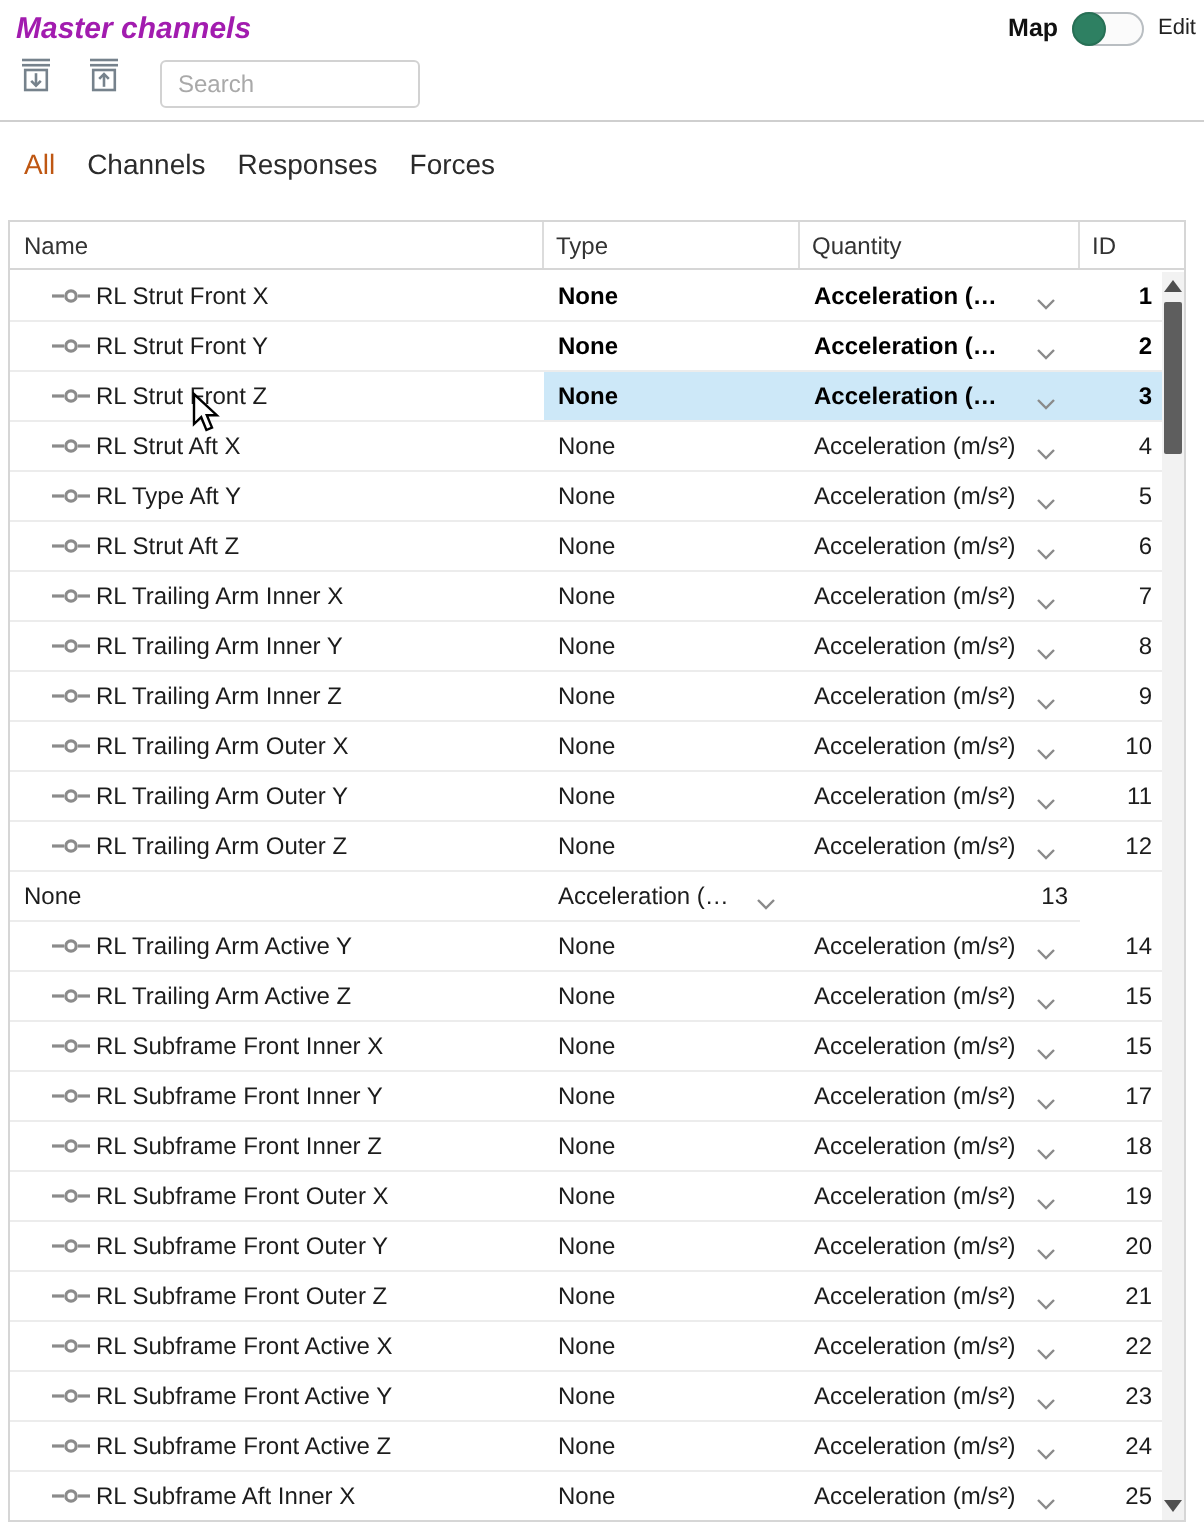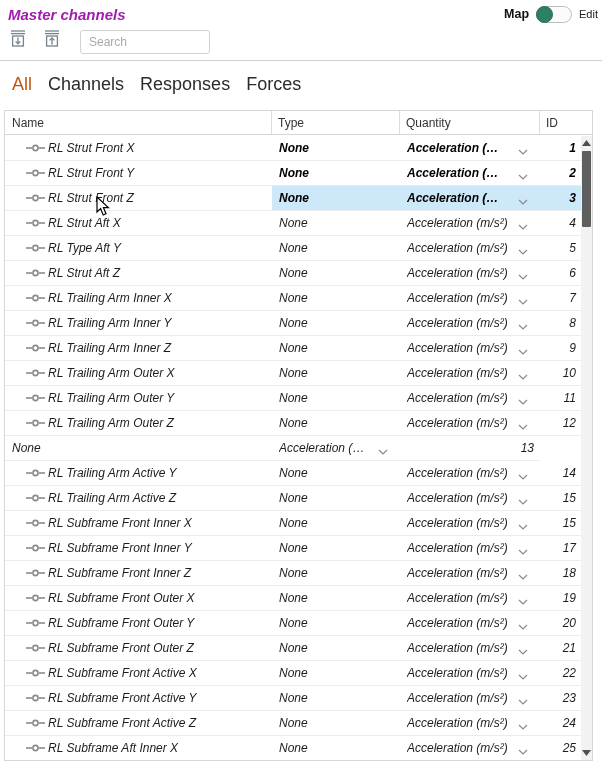--- a/index.html
+++ b/index.html
@@ -23,36 +23,36 @@
     gap:14px; }
   .tool-btn { width:20px; height:20px; display:flex; align-items:center;
     justify-content:center; cursor:pointer; }
   .search-box { width:130px; height:24px; border:1px solid #d2d2d2; border-radius:3px;
     font-size:12px; color:#333; padding:0 8px; outline:none; margin-left:4px; }
   .search-box::placeholder { color:#a9a9a9; }
   .divider { position:absolute; left:0; top:60px; width:602px; height:1px; background:#cfcfcf; }
 
   
   .tabs { position:absolute; left:12px; top:74px; display:flex; gap:16px;
-    font-size:18px; }
+    font-size:14px; }
   .tab { color:#2b2b2b; cursor:pointer; }
   .tab.selected { color:#bf5712; }
 
   
   .table { position:absolute; left:4px; top:110px; width:589px; height:651px;
     border:1px solid #d6d6d6; background:#fff; overflow:hidden; }
   .thead { display:grid; grid-template-columns:267px 128px 140px 41px 11px;
     height:24px; border-bottom:1px solid #d6d6d6; }
   .th { font-size:12px; color:#333; display:flex; align-items:center;
     padding-left:6px; border-right:1px solid #dcdcdc; background:#fff; }
   .th:first-child { padding-left:7px; }
   .th:nth-child(4) { border-right:none; }
   .th:last-child { border-right:none; }
   .tbody { position:absolute; top:25px; left:0; width:577px; bottom:0; }
-  .row { display:grid; grid-template-columns:267px 128px 140px 42px; height:25px;font-style:italic; }
+  .row { display:grid; grid-template-columns:267px 128px 140px 42px; height:25px; }
   .cell { display:flex; align-items:center; font-size:12px; color:#1c1c1c;
     border-bottom:1px solid #ececec; overflow:hidden; }
   .name-cell { padding-left:21px; gap:3px; }
   .name-text { white-space:nowrap; }
   .type-cell { padding-left:7px; }
   .qty-cell { padding-left:7px; position:relative; padding-right:32px; }
   .qty-text { white-space:nowrap; overflow:hidden; text-overflow:ellipsis; max-width:108px; }
   .chevron { position:absolute; right:12px; top:8px; }
   .id-cell { justify-content:flex-end; padding-right:6px; }
   .row.bold .type-cell, .row.bold .qty-cell, .row.bold .id-cell { font-weight:bold; color:#000; }

